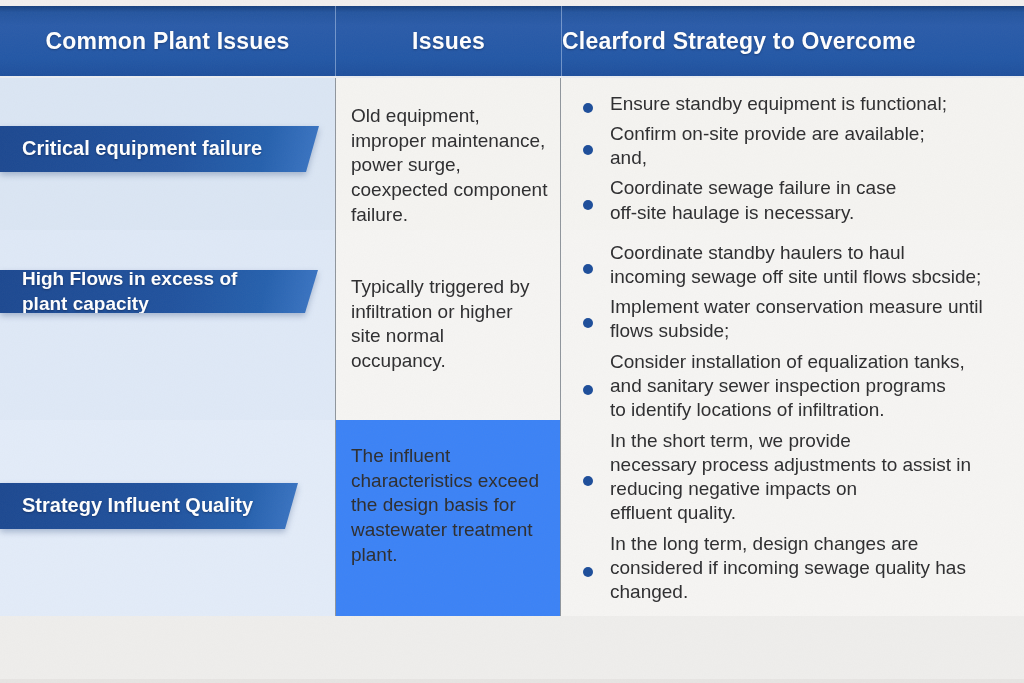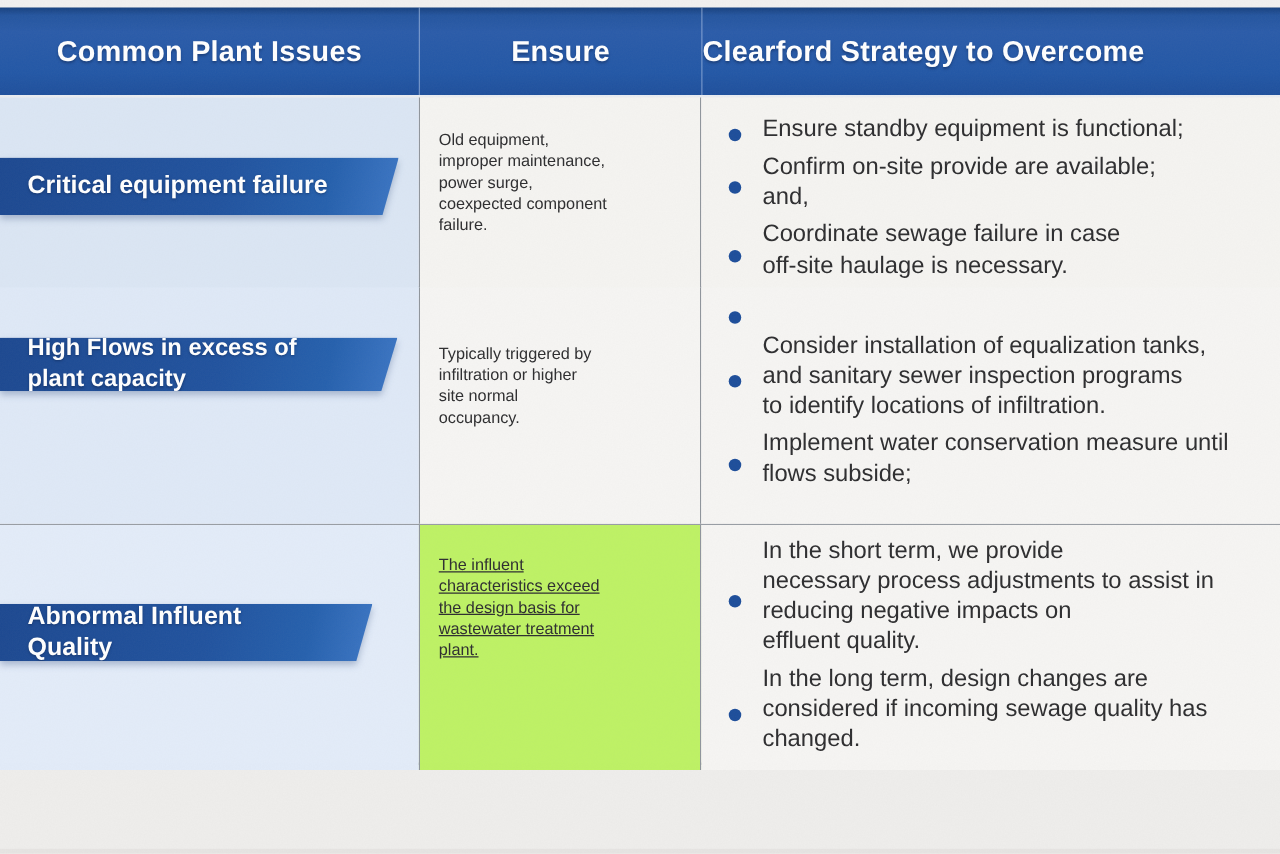--- a/index.html
+++ b/index.html
@@ -33,24 +33,24 @@
   .banner{clip-path:polygon(0 0,100% 0,calc(100% - 13px) 100%,0 100%);
     background:linear-gradient(102deg,#1c4890 0%,#20529e 55%,#2560ad 82%,#3a74c2 98%);
     color:#ffffff;font-weight:bold;font-size:20px;line-height:1.26;
     display:flex;align-items:center;padding:4px 34px 4px 22px;
     text-shadow:0 1px 2px rgba(10,30,70,.5);}
   .row-1 .banner-wrap{margin-top:48px;}  .row-1 .banner{width:319px;height:46px;margin-top:12px;}
   .row-2 .banner-wrap{margin-top:40px;}  .row-2 .banner{width:318px;height:43px;}
   .row-3 .banner-wrap{margin-top:63px;}  .row-3 .banner{width:298px;height:46px;}
 
   .causes-cell{border-left:1px solid #8f959c;border-right:1px solid #8f959c;
-    background:#f5f4f1;color:#2d2d2f;font-size:13px;line-height:1.3;
+    background:#f5f4f1;color:#2d2d2f;font-size:19px;line-height:1.3;
     padding:26px 10px 8px 15px;white-space:pre-line;}
   .row-2 .causes-cell{padding-top:45px;background:#f6f5f3;}
-  .row-3 .causes-cell{padding-top:24px;background:#bef264;text-decoration:underline;}
+  .row-3 .causes-cell{padding-top:24px;background:#3b82f6;}
 
   .strategy-cell{background:#f5f4f1;padding:14px 8px 6px 22px;}
   .row-2 .strategy-cell{padding-top:11px;background:#f6f5f3;}
   .row-3 .strategy-cell{padding-top:9px;background:#f6f5f3;}
   .bullet{display:flex;margin-bottom:6px;align-items:center;}
   .dot{flex:0 0 10px;width:10px;height:10px;border-radius:50%;background:#1c4d9a;margin-top:8px;margin-right:17px;}
   .btext{color:#2d2d2f;font-size:19px;line-height:1.27;white-space:pre-line;}
 
   .footer{height:71px;background:#efeeec;border-bottom:4px solid #e7e5e3;}
 
@@ -58,21 +58,21 @@
 </style>
 </head>
 <body>
 
 <div class="page">
 
   <div class="top-strip"></div>
 
   <div class="grid header-row">
     <div class="hcell h1">Common Plant Issues</div>
-    <div class="hcell h2">Ensure</div>
+    <div class="hcell h2">Issues</div>
     <div class="hcell h3">Clearford Strategy to Overcome</div>
   </div>
 
   <div class="grid body-row row-1">
     <div class="cell issue-cell">
       <div class="banner-wrap">
         <div class="banner">
             <span>Critical equipment failure</span>
           </div>
       </div>
@@ -109,40 +109,42 @@
           </div>
       </div>
     </div>
     <div class="cell causes-cell">Typically triggered by
 infiltration or higher
 site normal
 occupancy.</div>
     <div class="cell strategy-cell">
       <div class="bullet">
         <span class="dot"></span>
+        <span class="btext">Coordinate standby haulers to haul
+incoming sewage off site until flows sbcside;</span>
+      </div>
+      <div class="bullet">
+        <span class="dot"></span>
+        <span class="btext">Implement water conservation measure until
+flows subside;</span>
       </div>
       <div class="bullet">
         <span class="dot"></span>
         <span class="btext">Consider installation of equalization tanks,
 and sanitary sewer inspection programs
 to identify locations of infiltration.</span>
-      </div>
-      <div class="bullet">
-        <span class="dot"></span>
-        <span class="btext">Implement water conservation measure until
-flows subside;</span>
       </div>
     </div>
   </div>
 
   <div class="grid body-row row-3">
     <div class="cell issue-cell">
       <div class="banner-wrap">
         <div class="banner">
-            <span>Abnormal Influent Quality</span>
+            <span>Strategy Influent Quality</span>
           </div>
       </div>
     </div>
     <div class="cell causes-cell">The influent
 characteristics exceed
 the design basis for
 wastewater treatment
 plant.</div>
     <div class="cell strategy-cell">
       <div class="bullet">

